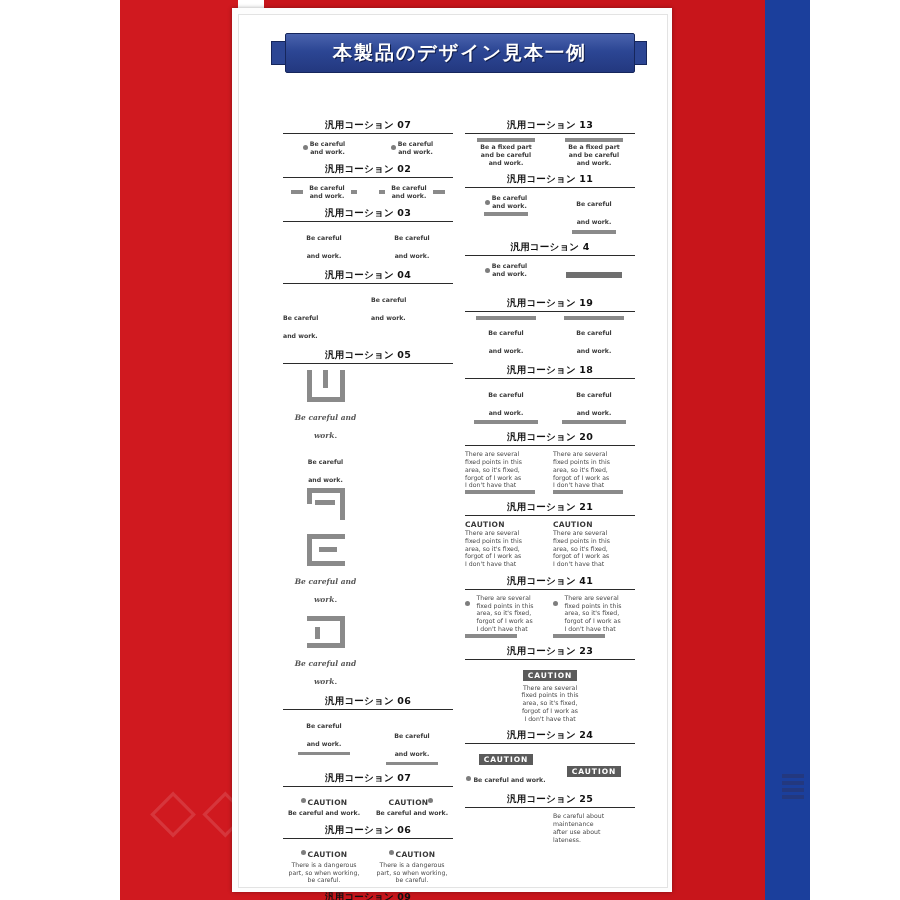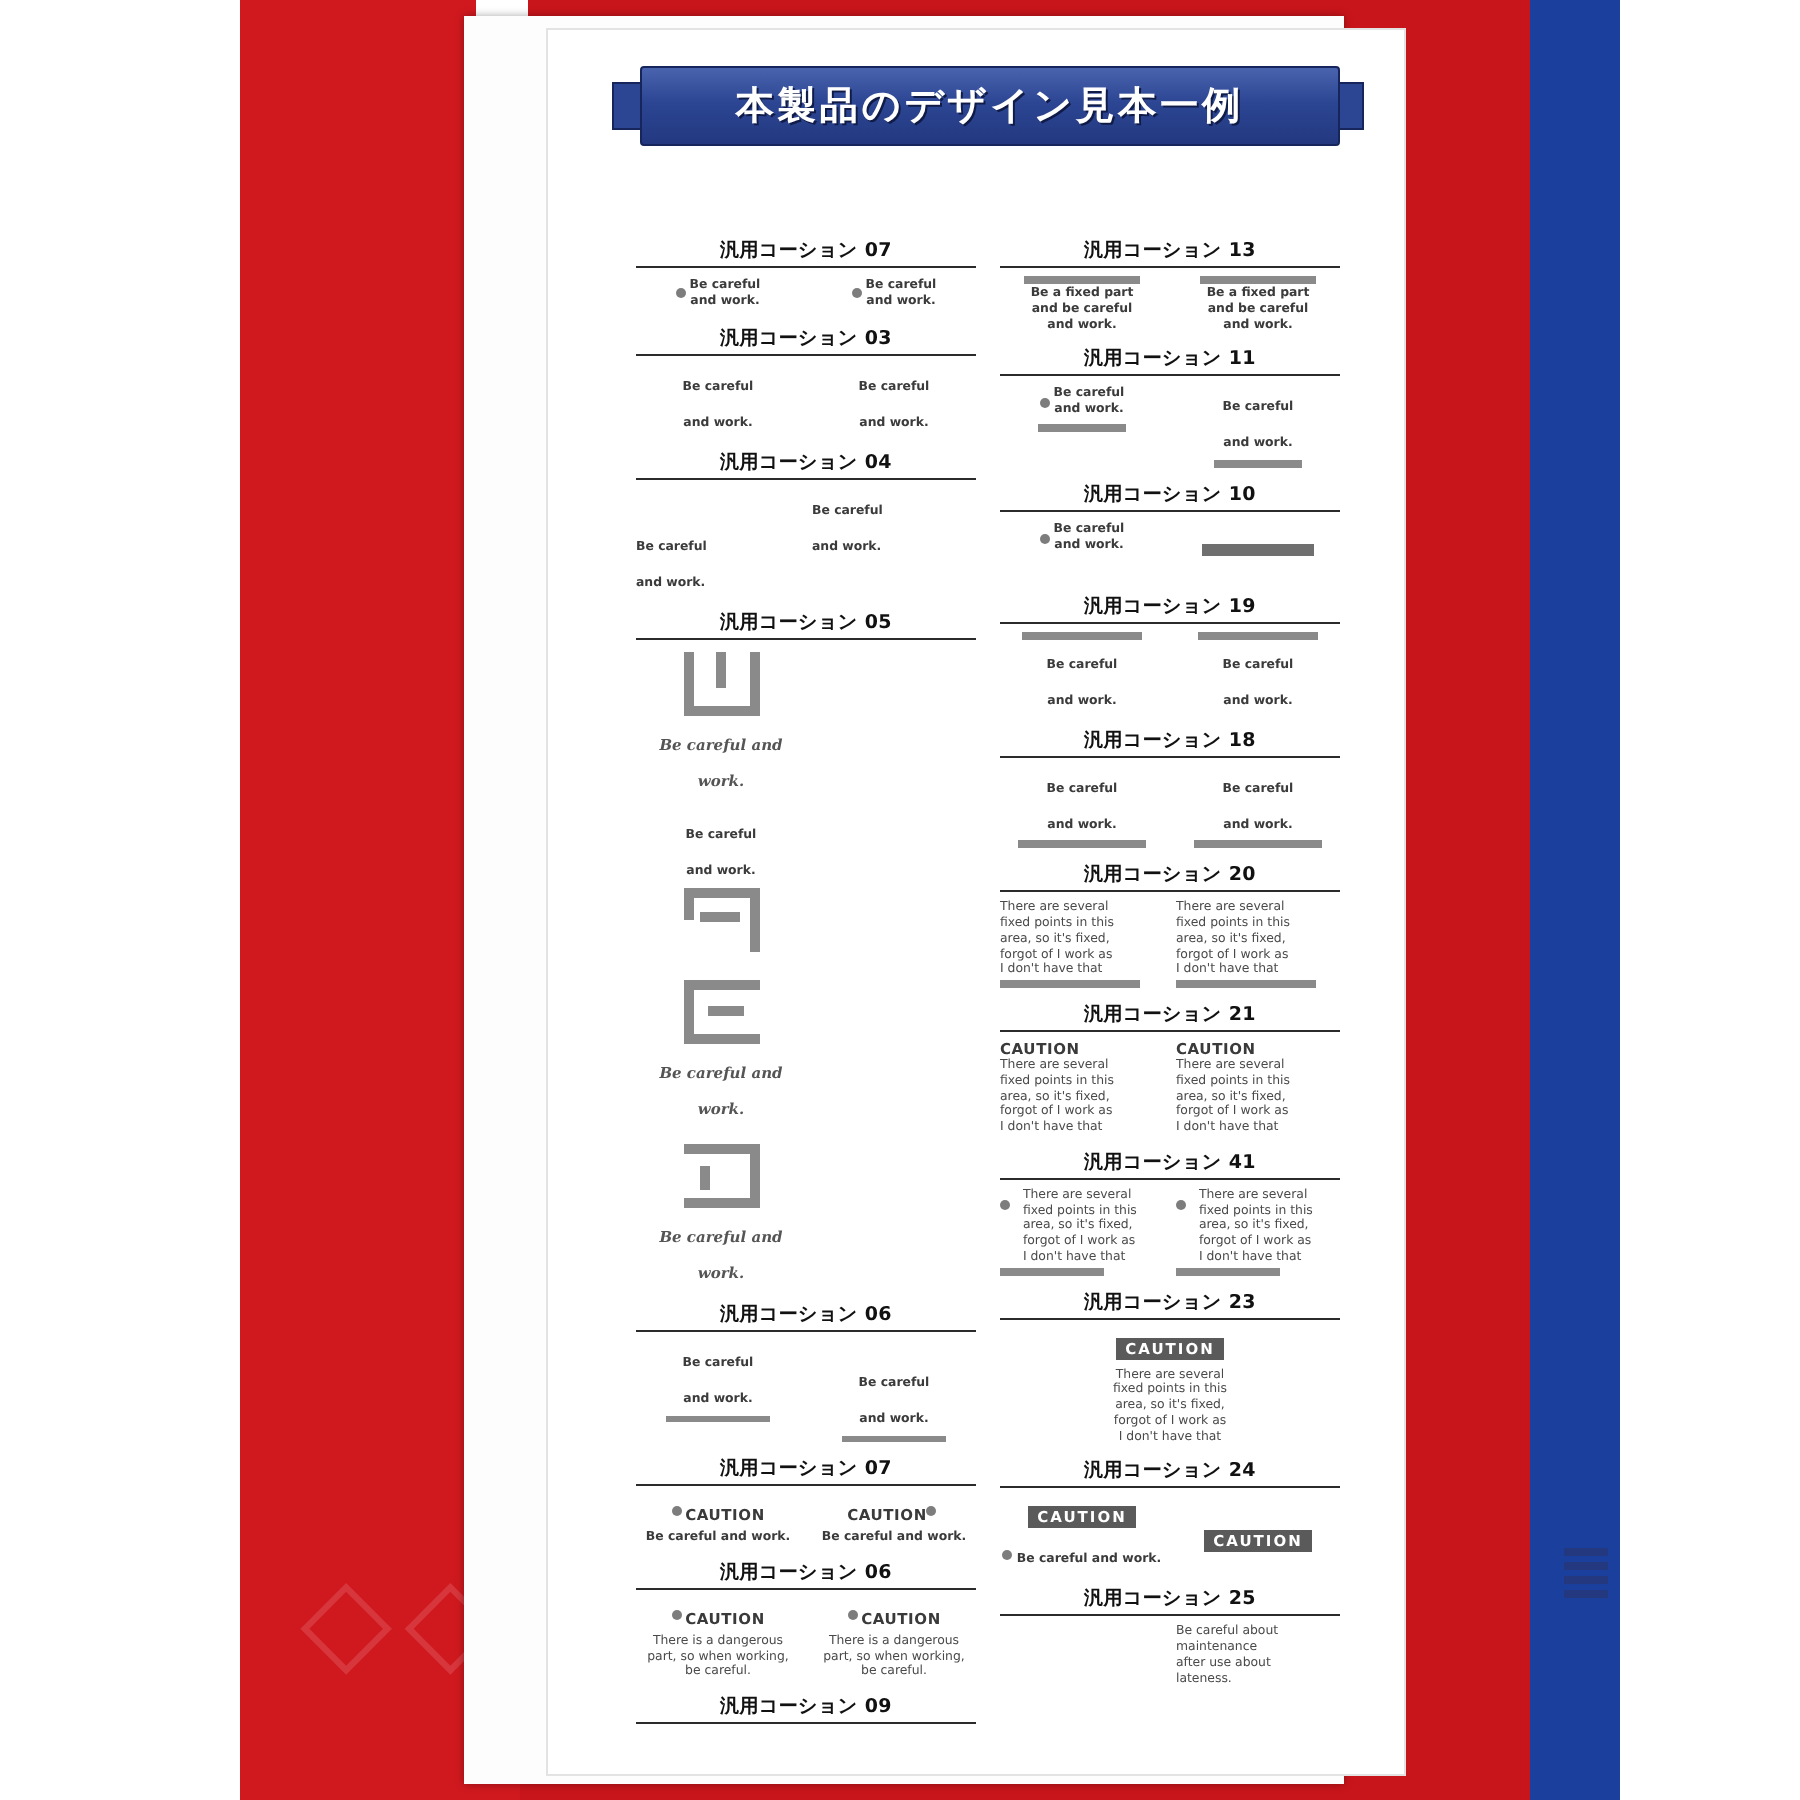--- a/index.html
+++ b/index.html
@@ -44,21 +44,20 @@
   
   .sheet{
     position:absolute;left:232px;top:8px;width:440px;height:884px;
     background:#fdfdfd;
     box-shadow:0 0 4px rgba(0,0,0,.35);
   }
   .sheet-inner{
     position:absolute;left:6px;top:6px;width:428px;height:872px;
     background:#ffffff;
     border:1px solid #e3e3e3;
-    margin-left:35px;
   }
 
   
   .banner-wrap{position:absolute;left:46px;top:18px;width:348px;height:40px;}
   .banner{
     position:absolute;left:0;top:0;width:348px;height:38px;
     background:linear-gradient(180deg,#4a63ad 0%,#2c4694 45%,#23387f 100%);
     border:1px solid #16265c;
     border-radius:2px;
     display:flex;align-items:center;justify-content:center;
@@ -175,20 +174,37 @@
                 <span class="dot"></span><span class="mini b" style="white-space:pre-line;display:inline-block;vertical-align:middle">Be careful
 and work.</span>
               </div>
               <div class="cell row-center">
                 <span class="dot"></span><span class="mini b" style="white-space:pre-line;display:inline-block;vertical-align:middle">Be careful
 and work.</span>
               </div>
             </div>
           </div>
 
+          <div class="group">
+            <div class="grp-head">汎用コーション 02</div>
+            <div class="grp-body">
+              <div class="cell row-center">
+                <span class="bar" style="width:12px;display:inline-block;vertical-align:middle"></span>
+                <span class="mini b" style="white-space:pre-line;display:inline-block;vertical-align:middle;padding:0 2px">Be careful
+and work.</span>
+                <span class="bar" style="width:6px;display:inline-block;vertical-align:middle"></span>
+              </div>
+              <div class="cell row-center">
+                <span class="bar" style="width:6px;display:inline-block;vertical-align:middle"></span>
+                <span class="mini b" style="white-space:pre-line;display:inline-block;vertical-align:middle;padding:0 2px">Be careful
+and work.</span>
+                <span class="bar" style="width:12px;display:inline-block;vertical-align:middle"></span>
+              </div>
+            </div>
+          </div>
 
           <div class="group">
             <div class="grp-head">汎用コーション 03</div>
             <div class="grp-body" style="min-height:26px;align-items:flex-end">
               <div class="cell row-center">
                 <span class="mini b" style="white-space:pre-line">Be careful
 and work.</span>
               </div>
               <div class="cell row-center">
                 <span class="mini b" style="white-space:pre-line">Be careful
@@ -340,21 +356,21 @@
               </div>
               <div class="cell row-center">
                 <span class="mini b" style="white-space:pre-line">Be careful
 and work.</span>
                 <span class="bar" style="width:44px;margin:2px auto 0"></span>
               </div>
             </div>
           </div>
 
           <div class="group">
-            <div class="grp-head">汎用コーション 10</div>
+            <div class="grp-head">汎用コーション 4</div>
             <div class="grp-body" style="min-height:30px">
               <div class="cell row-center">
                 <span class="dot"></span><span class="mini b" style="white-space:pre-line;display:inline-block;vertical-align:middle">Be careful
 and work.</span>
               </div>
               <div class="cell row-center" style="padding-top:12px">
                 <span class="bar dark" style="width:56px;height:6px;margin:0 auto"></span>
               </div>
             </div>
           </div>

